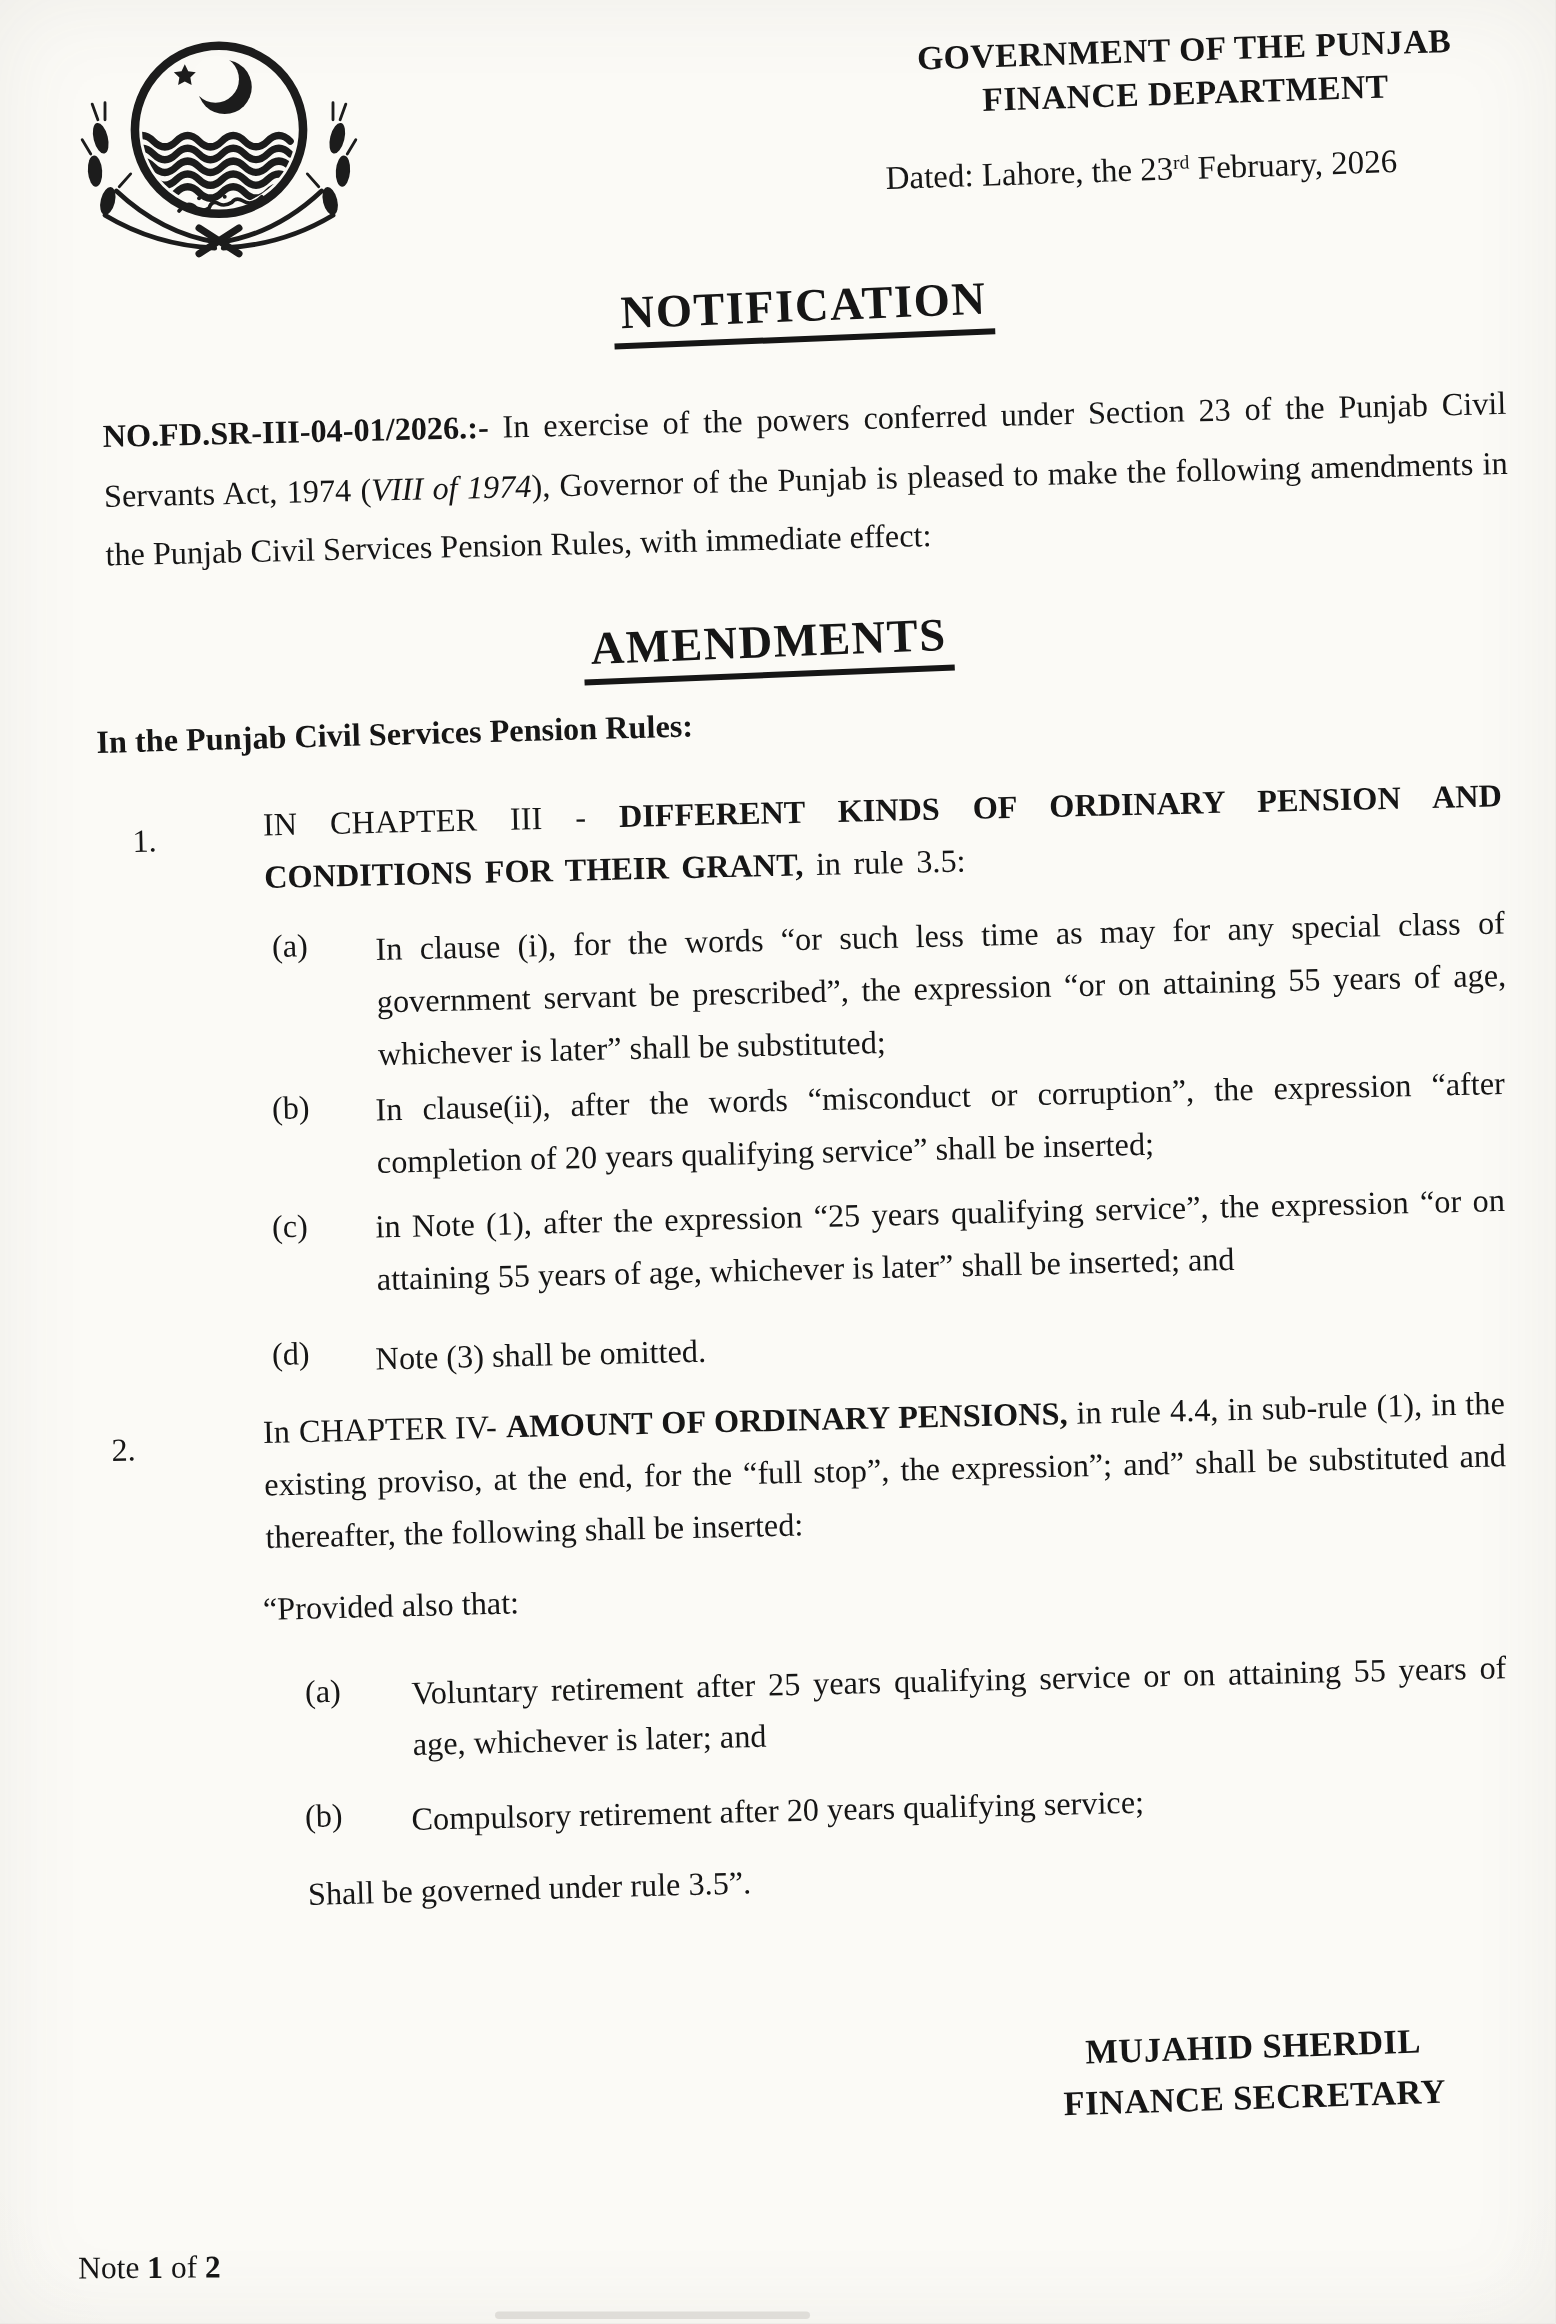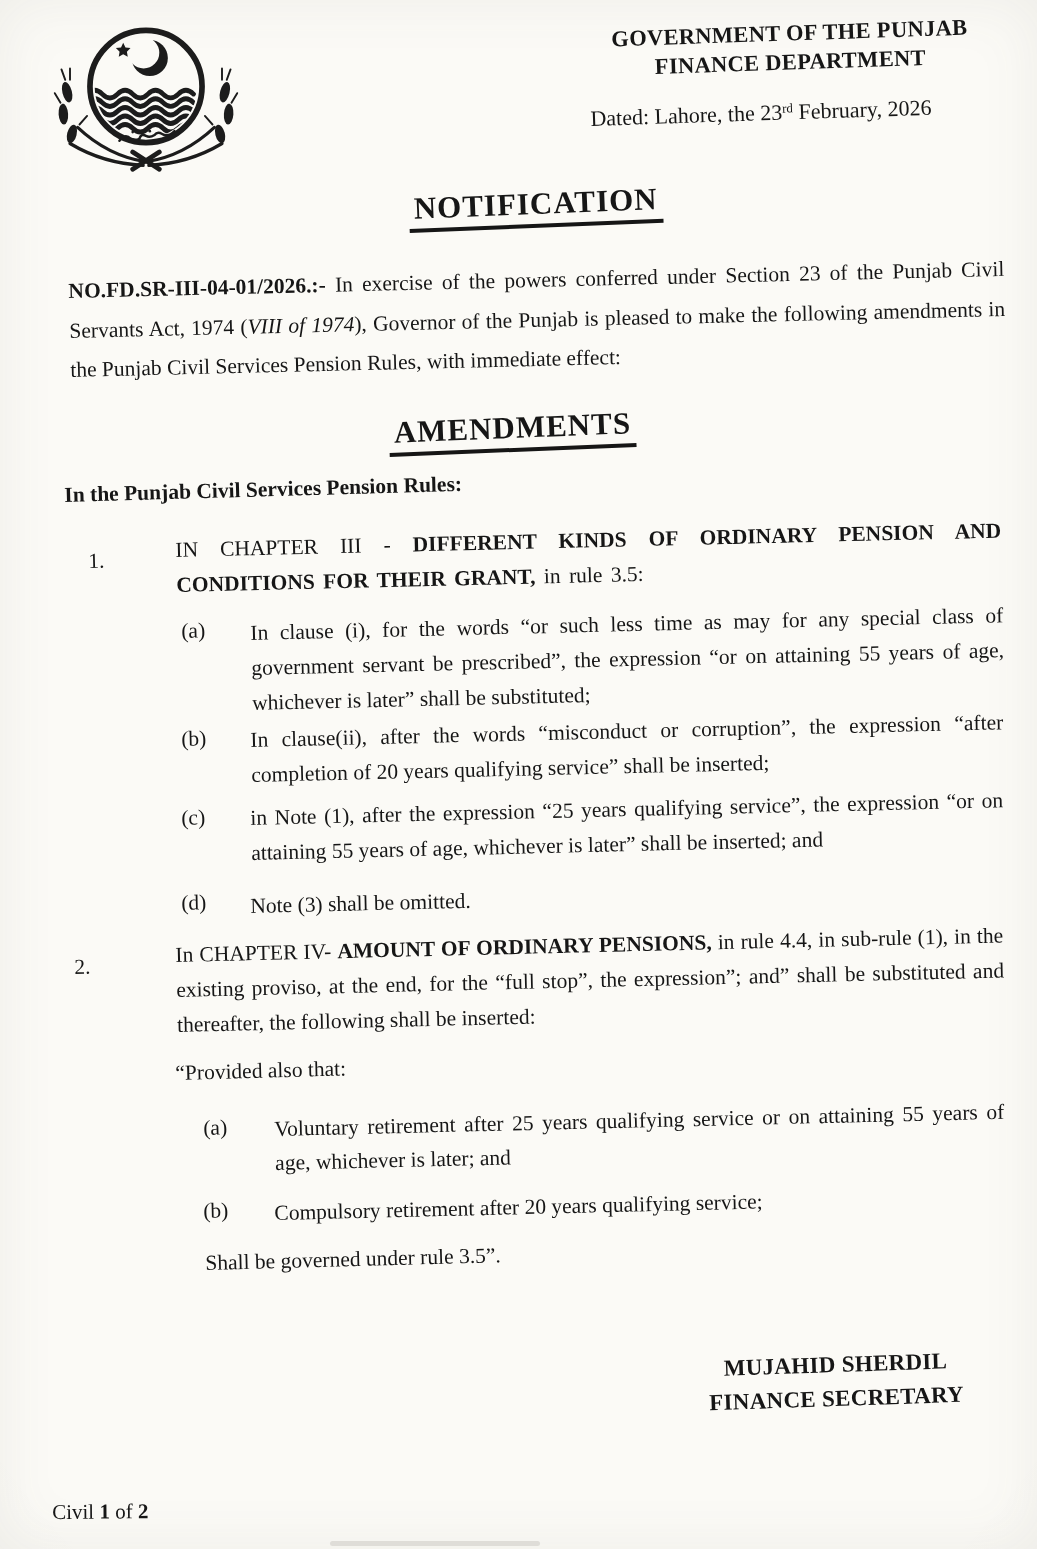--- a/index.html
+++ b/index.html
@@ -168,16 +168,16 @@
   <div class="abs sub-label s2b-l rot-body">(b)</div>
   <div class="abs itemtext plain s2b-t rot-body">Compulsory retirement after 20 years qualifying service;</div>
 
   <div class="abs closing">Shall be governed under rule 3.5”.</div>
 
   <div class="abs signature">
     <div>MUJAHID SHERDIL</div>
     <div>FINANCE SECRETARY</div>
   </div>
 
-  <div class="abs footer"><span>Civil </span><b>1</b><span> of </span><b>2</b></div>
+  <div class="abs footer"><span>Note </span><b>1</b><span> of </span><b>2</b></div>
 
   <div class="abs smudge"></div>
 </div>
 
 </body></html>

